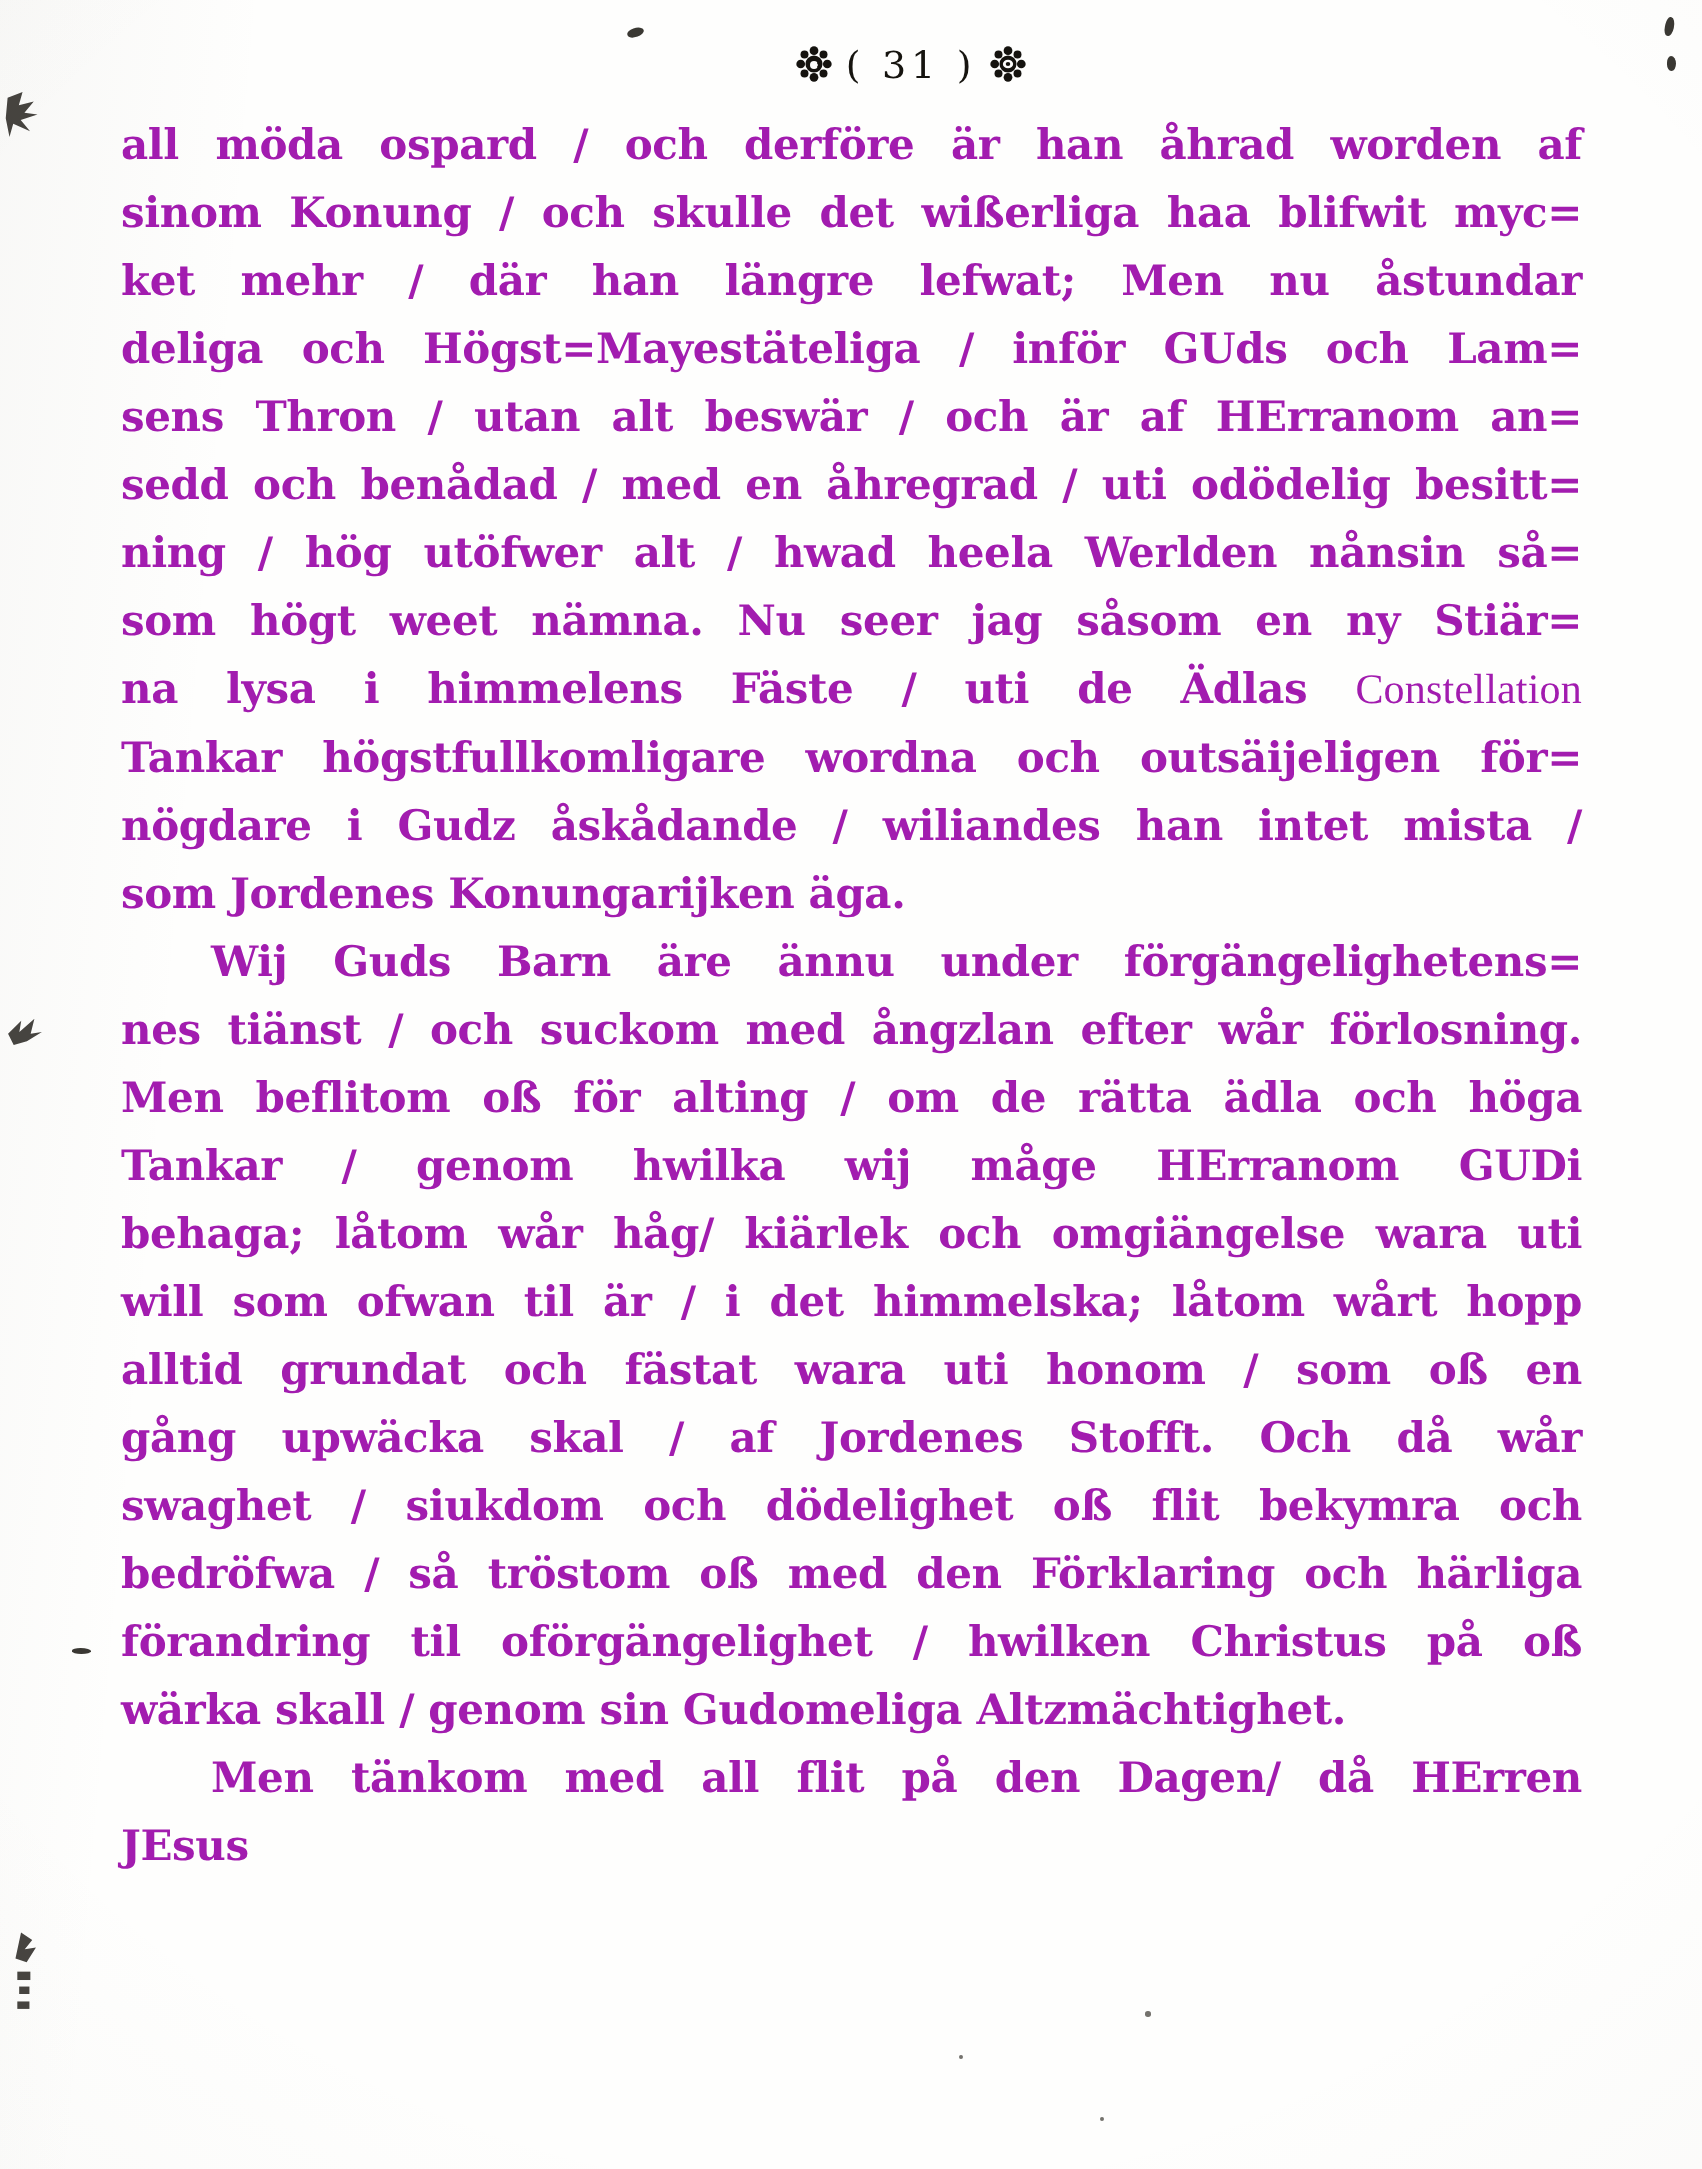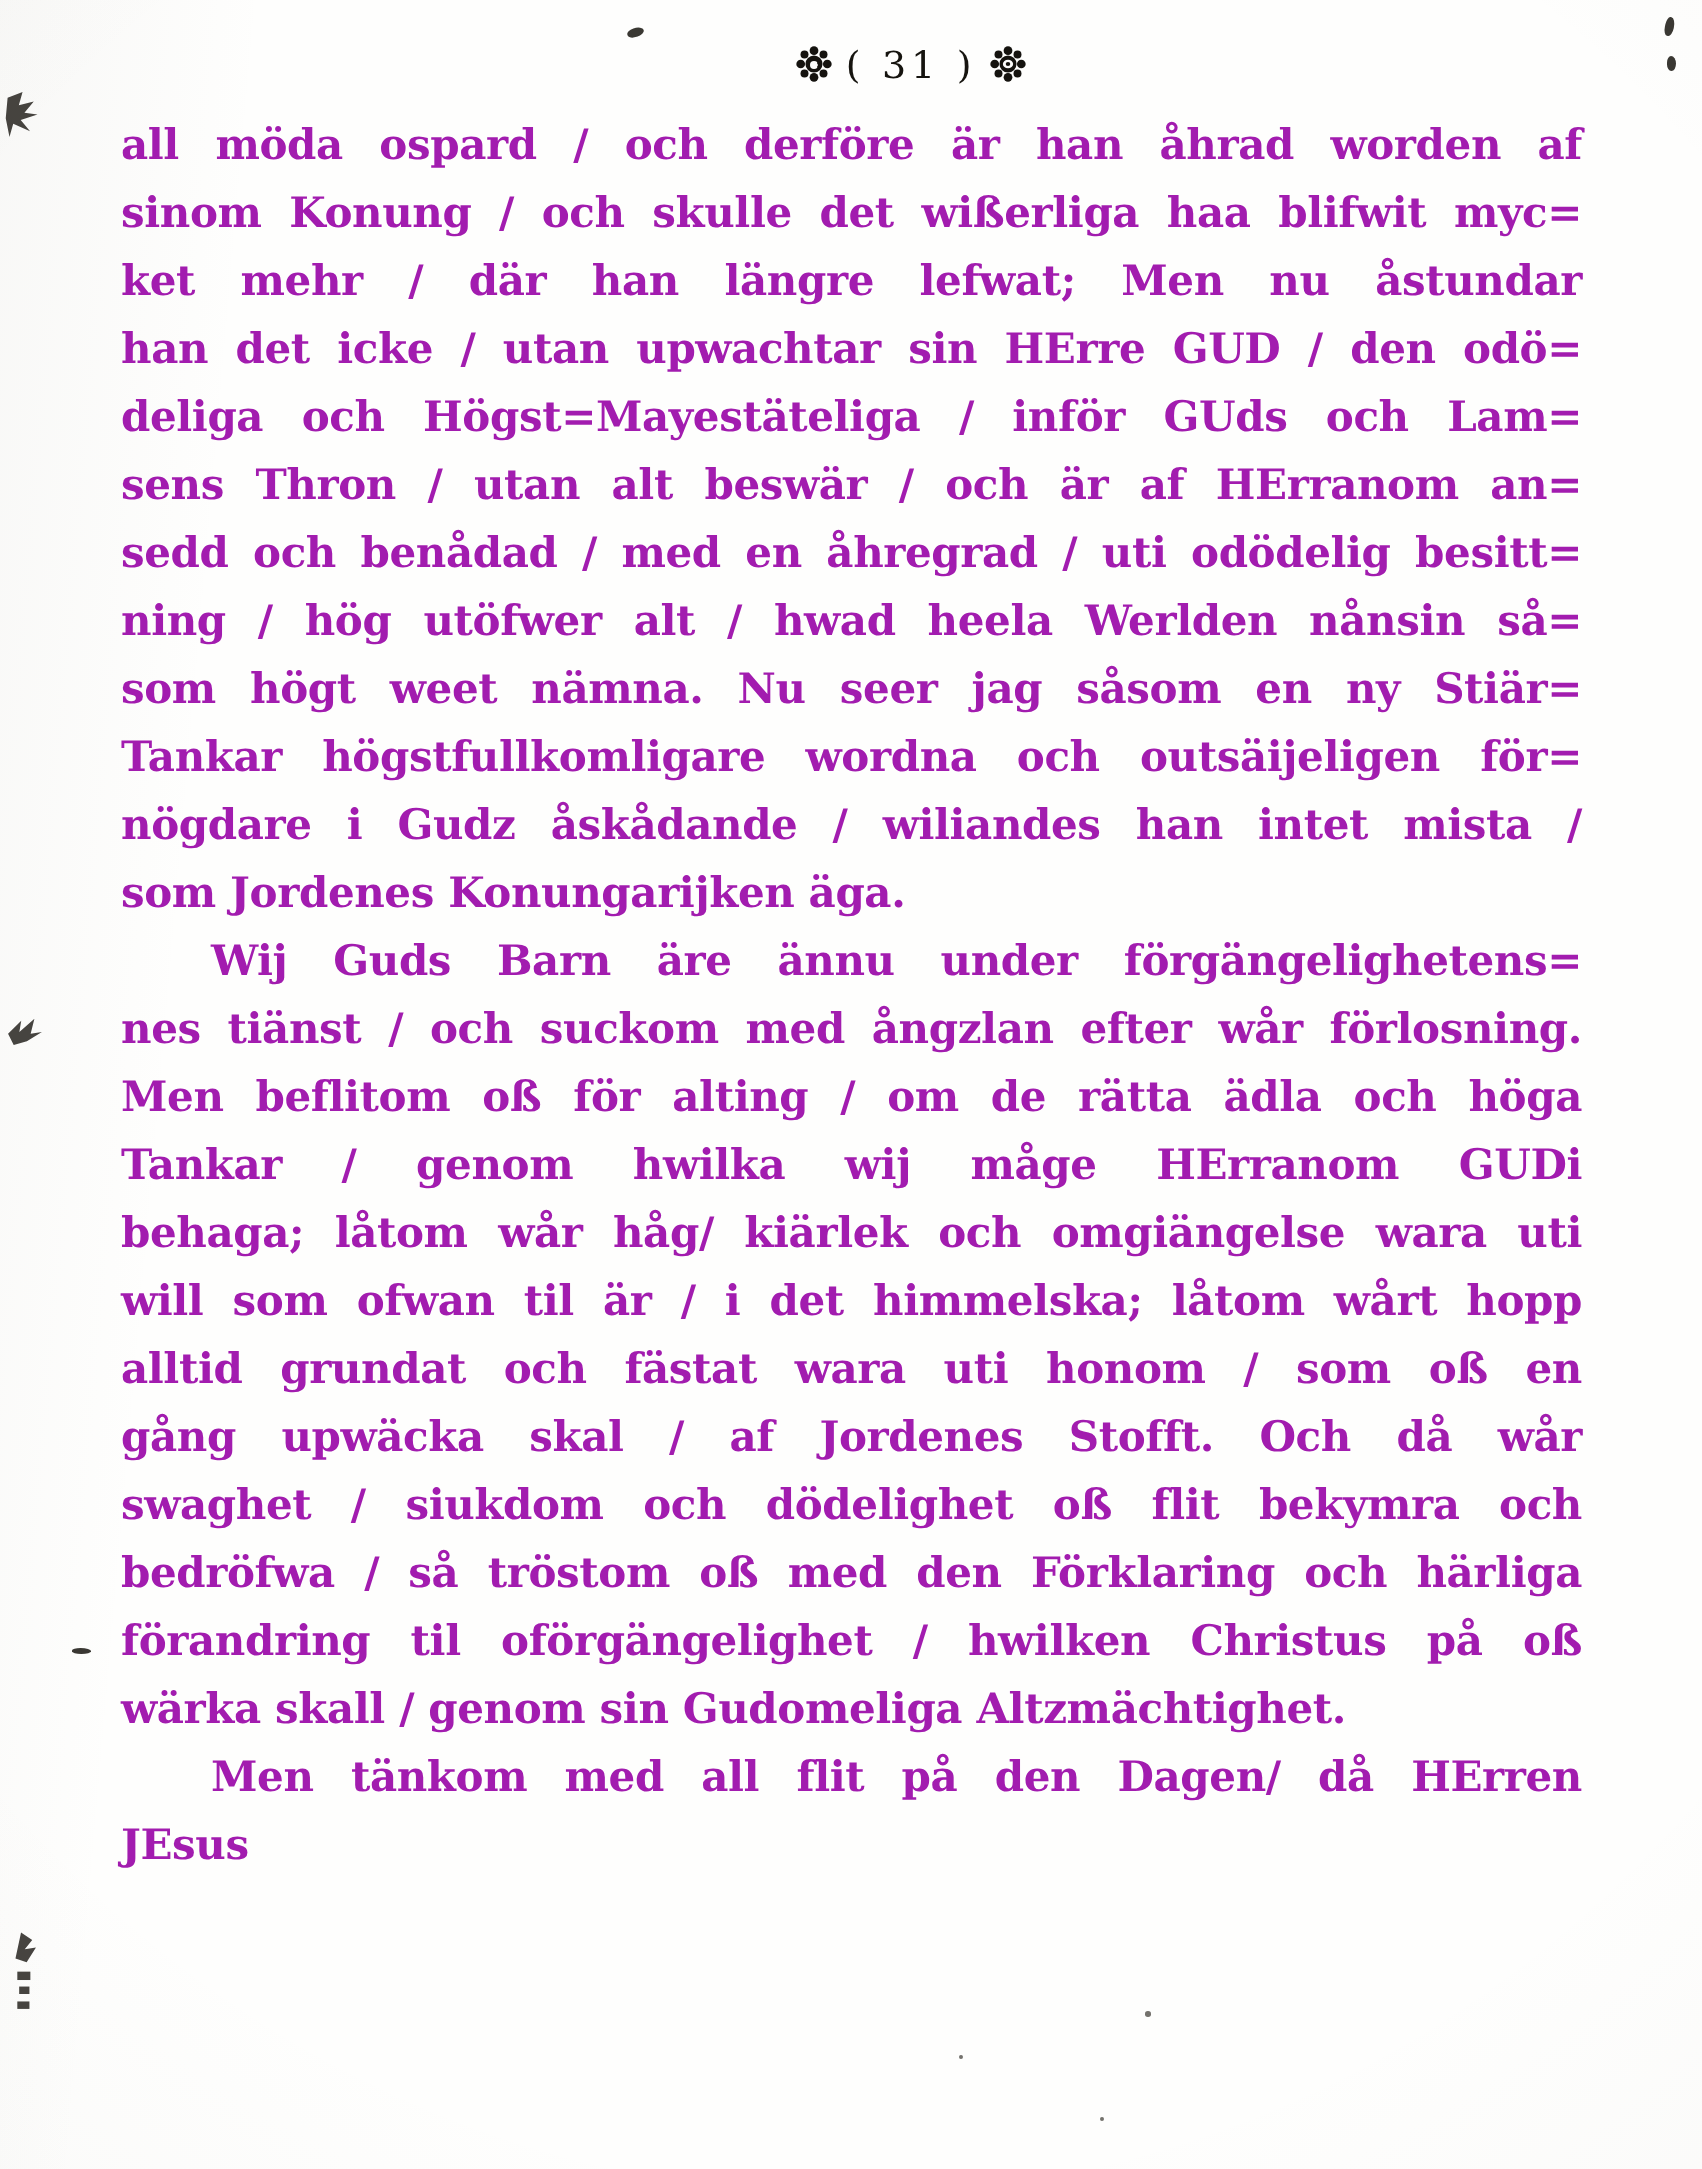--- a/index.html
+++ b/index.html
@@ -174,26 +174,26 @@
           <ellipse cx="20" cy="20" rx="2.4" ry="2" fill="#15130f"></ellipse>
         </svg>
       </span>
     </span>
   </div>
 
   <div class="textblock">
       <div class="line j">all möda ospard / och derföre är han åhrad worden af</div>
       <div class="line j">sinom Konung / och skulle det wißerliga haa blifwit myc=</div>
       <div class="line j">ket mehr /    där han längre lefwat;      Men nu åstundar</div>
-      <div class="line j">han det icke / utan upwachtar sin HErre GUD / den odö=</div>
       <div class="line j">deliga och Högst=Mayestäteliga /   inför GUds och Lam=</div>
       <div class="line j">sens Thron /  utan alt beswär /  och är af HErranom an=</div>
       <div class="line j">sedd och benådad /  med en åhregrad /   uti odödelig besitt=</div>
       <div class="line j">ning /   hög utöfwer alt / hwad heela Werlden nånsin så=</div>
       <div class="line j">som högt weet nämna.      Nu seer jag såsom en ny Stiär=</div>
+      <div class="line j">na lysa i himmelens Fäste / uti de Ädlas <span class="antiqua">Constellation</span></div>
       <div class="line j">Tankar högstfullkomligare wordna och outsäijeligen för=</div>
       <div class="line j">nögdare i Gudz åskådande /  wiliandes han intet mista /</div>
       <div class="line left">som Jordenes Konungarijken äga.</div>
       <div class="line indent">Wij Guds Barn äre ännu under förgängelighetens=</div>
       <div class="line j">nes tiänst / och suckom med ångzlan efter wår förlosning.</div>
       <div class="line j">Men beflitom oß för alting / om de rätta ädla och höga</div>
       <div class="line j">Tankar /  genom hwilka  wij  måge  HErranom GUDi</div>
       <div class="line j">behaga; låtom wår håg/ kiärlek och omgiängelse wara uti</div>
       <div class="line j">will som ofwan til är /  i det himmelska; låtom wårt hopp</div>
       <div class="line j">alltid grundat och fästat wara uti honom /  som oß en</div>

